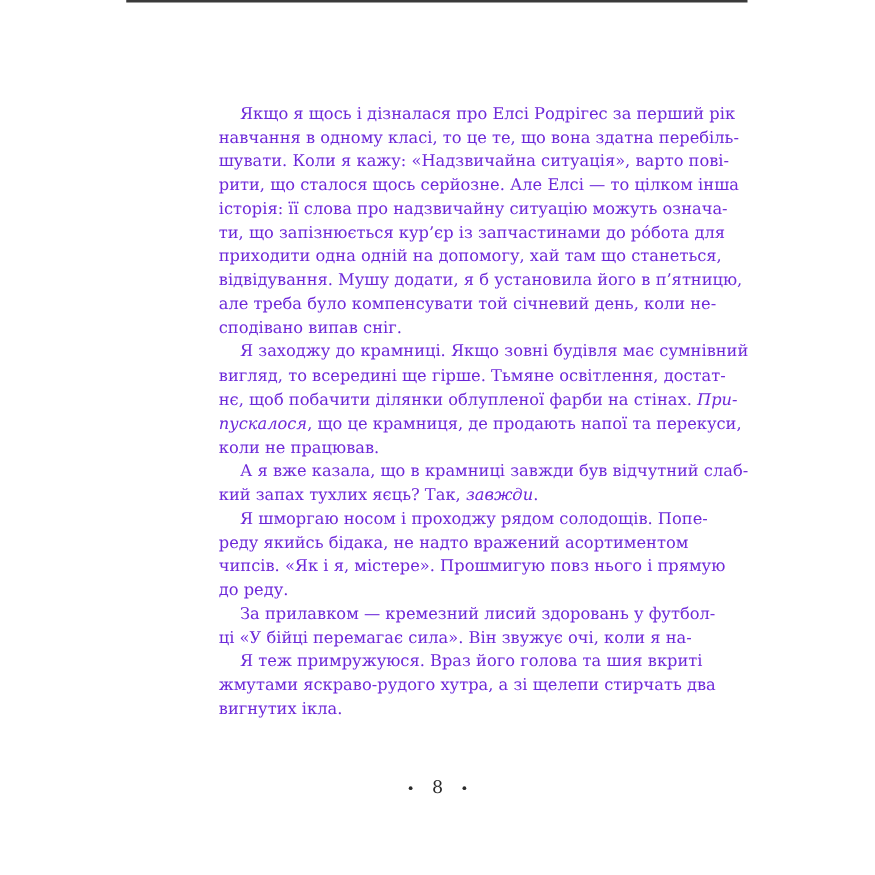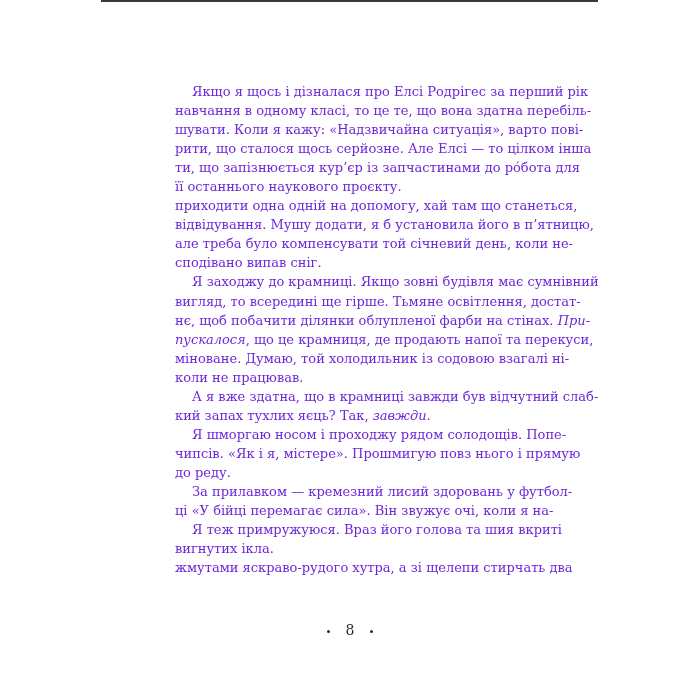--- a/index.html
+++ b/index.html
@@ -30,52 +30,52 @@
 <body>
 
 <div class="top-rule"></div>
 
 <div class="text-block">
   <p>
     <span class="line indent">Якщо я щось і дізналася про Елсі Родрігес за перший рік</span>
     <span class="line">навчання в одному класі, то це те, що вона здатна перебіль-</span>
     <span class="line">шувати. Коли я кажу: «Надзвичайна ситуація», варто пові-</span>
     <span class="line">рити, що сталося щось серйозне. Але Елсі — то цілком інша</span>
+    <span class="line">історія: її слова про надзвичайну ситуацію можуть означа-</span>
     <span class="line">ти, що запізнюється кур’єр із запчастинами до рóбота для</span>
-    <span class="line last">її останнього наукового проєкту.</span>
   </p>
   <p>
     <span class="line">приходити одна одній на допомогу, хай там що станеться,</span>
     <span class="line">відвідування. Мушу додати, я б установила його в п’ятницю,</span>
     <span class="line">але треба було компенсувати той січневий день, коли не-</span>
     <span class="line last">сподівано випав сніг.</span>
   </p>
   <p>
     <span class="line indent">Я заходжу до крамниці. Якщо зовні будівля має сумнівний</span>
     <span class="line">вигляд, то всередині ще гірше. Тьмяне освітлення, достат-</span>
     <span class="line"><span>нє, щоб побачити ділянки облупленої фарби на стінах. </span><em>При-</em></span>
     <span class="line"><em>пускалося</em><span>, що це крамниця, де продають напої та перекуси,</span></span>
-    <span class="line">міноване. Думаю, той холодильник із содовою взагалі ні-</span>
     <span class="line last">коли не працював.</span>
   </p>
   <p>
-    <span class="line indent">А я вже здатна, що в крамниці завжди був відчутний слаб-</span>
+    <span class="line indent">А я вже казала, що в крамниці завжди був відчутний слаб-</span>
     <span class="line last"><span>кий запах тухлих яєць? Так, </span><em>завжди</em><span>.</span></span>
   </p>
   <p>
     <span class="line indent">Я шморгаю носом і проходжу рядом солодощів. Попе-</span>
+    <span class="line">реду якийсь бідака, не надто вражений асортиментом</span>
     <span class="line">чипсів. «Як і я, містере». Прошмигую повз нього і прямую</span>
     <span class="line last">до реду.</span>
   </p>
   <p>
     <span class="line indent">За прилавком — кремезний лисий здоровань у футбол-</span>
     <span class="line">ці «У бійці перемагає сила». Він звужує очі, коли я на-</span>
   </p>
   <p>
     <span class="line indent">Я теж примружуюся. Враз його голова та шия вкриті</span>
+    <span class="line">жмутами яскраво-рудого хутра, а зі щелепи стирчать два</span>
     <span class="line last">вигнутих ікла.</span>
-    <span class="line">жмутами яскраво-рудого хутра, а зі щелепи стирчать два</span>
   </p>
 </div>
 
 <div class="folio">
   <span class="dot"></span><span>8</span><span class="dot"></span>
 </div>
 
 </body></html>

